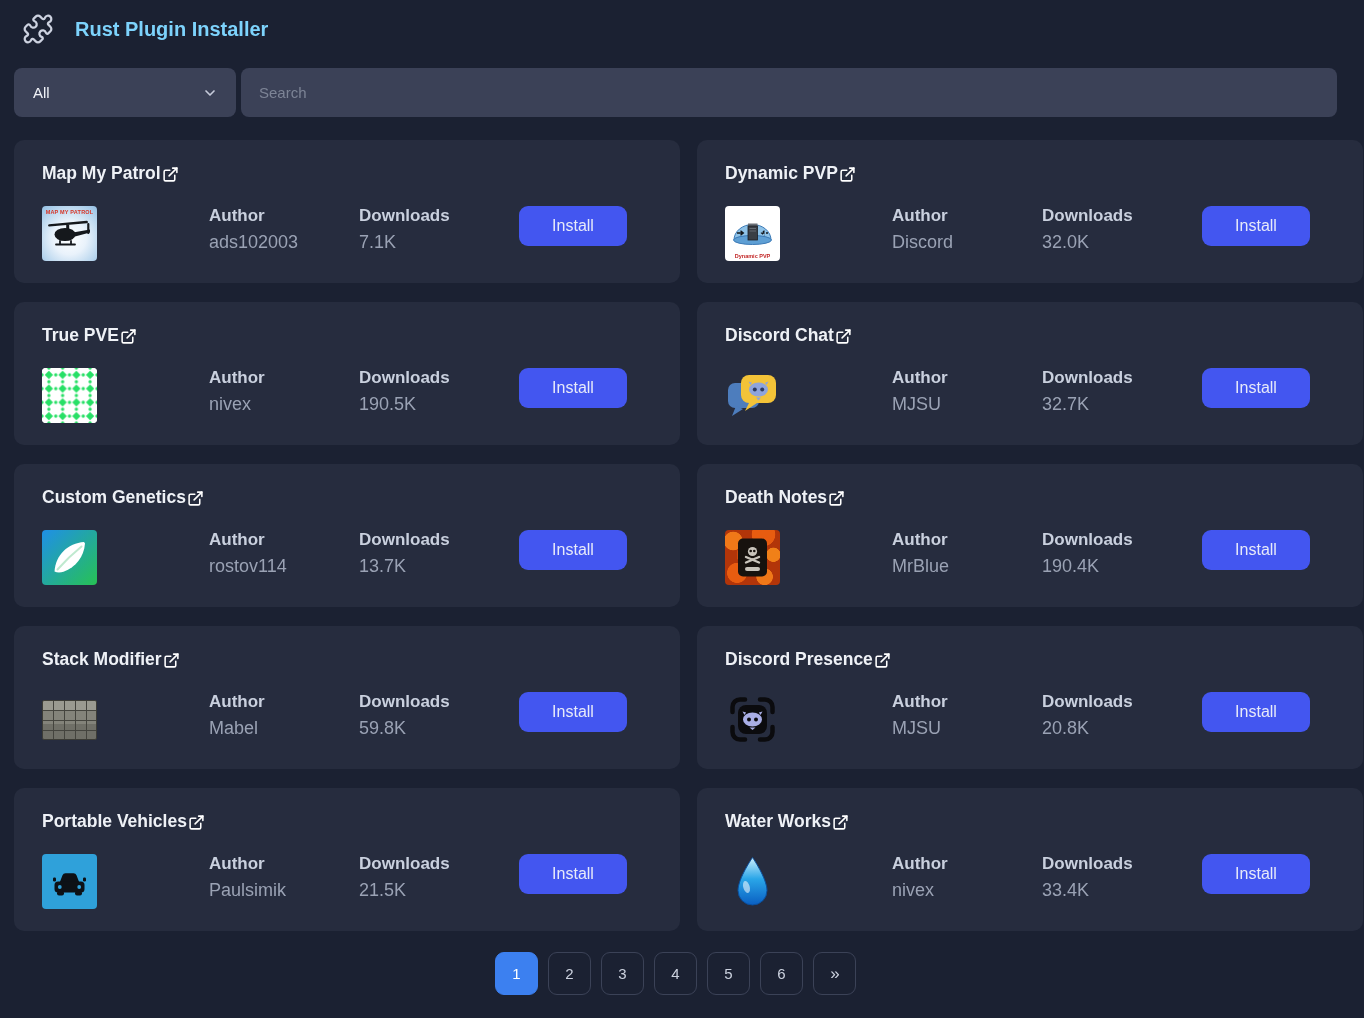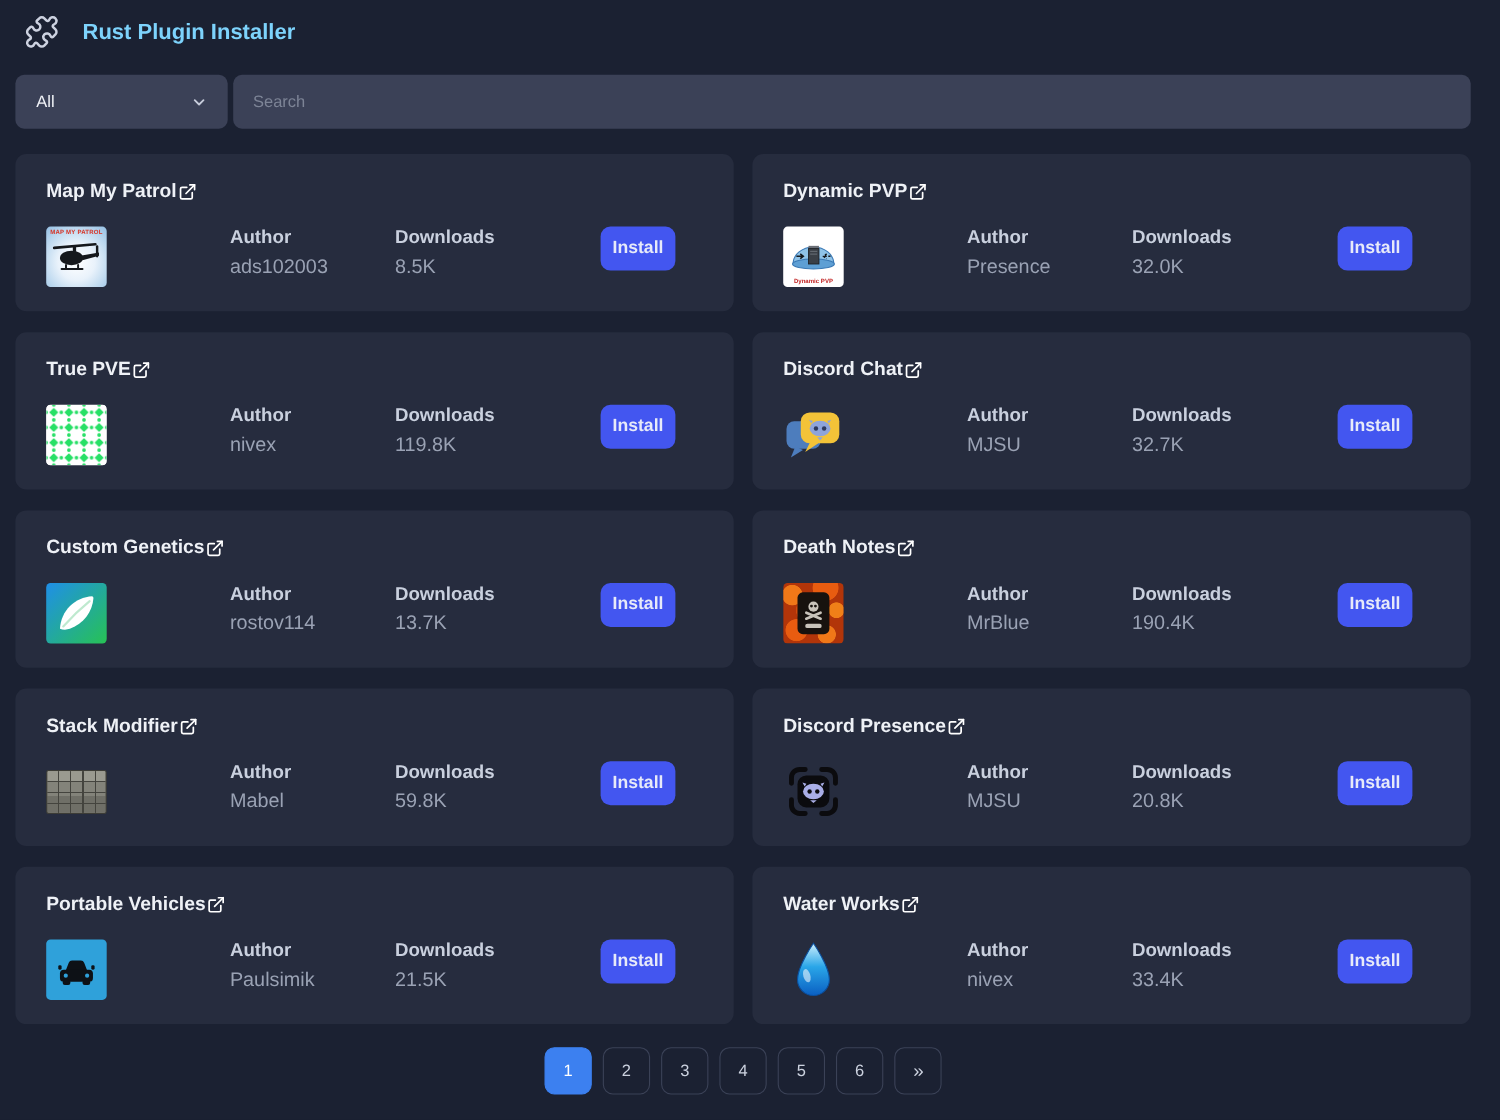--- a/index.html
+++ b/index.html
@@ -11,21 +11,21 @@
     overflow:hidden;
   }
   
   .app-header { display:flex; align-items:center; gap:21px; padding:13px 22px 10px 22px; }
   .app-header .logo { width:32px; height:32px; color:#cdd2e0; }
   .app-title { font-size:20px; font-weight:700; color:#7dd3fc; }
   
   .main-pad { padding:0 27px 0 14px; }
   .filter-row { display:flex; gap:5px; margin-top:13px; }
   .category-select {
-    width:193px; height:49px; background:#3b4157; border-radius:8px;
+    width:222px; height:49px; background:#3b4157; border-radius:8px;
     display:flex; align-items:center; justify-content:space-between;
     padding:0 18px 0 19px; cursor:pointer; flex:none;
   }
   .category-select .sel-label { font-size:15px; color:#f0f2f7; }
   .category-select svg { width:16px; height:16px; color:#c6cbda; }
   .search-box { flex:1; height:49px;border-radius:11px; }
   .search-box input {
     width:100%; height:100%; background:#3b4157; border:none; border-radius:8px;
     padding:0 18px; font-size:15px; color:#e8ebf3; outline:none;
     font-family:"Liberation Sans", sans-serif;
@@ -40,22 +40,22 @@
   .card-title { display:inline-flex; align-items:center; gap:1px; cursor:pointer; }
   .card-title-text { font-size:17.5px; font-weight:700; color:#eef1f6; }
   .card-title svg { width:17px; height:17px; color:#ffffff; margin-top:1px; }
   .card-body { display:flex; margin-top:22px; }
   .plugin-icon-host { width:55px; height:55px; flex:none; display:flex; align-items:center; justify-content:center; }
   .stat.author { margin-left:112px; width:150px; }
   .stat.downloads { width:160px; }
   .stat-label { font-size:17px; font-weight:700; color:#c9d0de; margin-bottom:6px; }
   .stat-value { font-size:18px; color:#9aa2b4; }
   .install-btn {
-    margin-left:auto; width:68px; height:40px; background:#4356f0; border:none;
-    border-radius:9px; color:#e7eaf9; font-size:16px; font-weight:700; cursor:pointer;
+    margin-left:auto; width:108px; height:40px; background:#4356f0; border:none;
+    border-radius:9px; color:#e7eaf9; font-size:16px; font-weight:400; cursor:pointer;
     font-family:"Liberation Sans", sans-serif;
   }
   
   .pagination { display:flex; justify-content:center; gap:10px; margin-top:21px; }
   .page-btn {
     width:43px; height:43px; border-radius:9px; border:1px solid #3b4257;
     background:transparent; color:#ccd2df; font-size:15px; cursor:pointer;
     display:flex; align-items:center; justify-content:center;
     font-family:"Liberation Sans", sans-serif;
   }
@@ -140,21 +140,21 @@
                 </g>
               </svg>
             </div>
           </div>
       <div class="stat author">
         <div class="stat-label">Author</div>
         <div class="stat-value">ads102003</div>
       </div>
       <div class="stat downloads">
         <div class="stat-label">Downloads</div>
-        <div class="stat-value">8.5K</div>
+        <div class="stat-value">7.1K</div>
       </div>
       <button class="install-btn">Install</button>
     </div>
   </article>
 
   <article class="card">
     <div class="card-title">
       <span class="card-title-text">Dynamic PVP</span>
       <svg viewBox="0 0 24 24" fill="none" stroke="currentColor" stroke-width="2.2" stroke-linecap="round" stroke-linejoin="round">
         <path d="M15 3h6v6"></path>
@@ -172,21 +172,21 @@
                 <rect x="23" y="17.5" width="9.5" height="3" fill="#6a6f77"></rect>
                 <rect x="23" y="20" width="9.5" height="14" fill="#3a3f46" stroke="#1d2025" stroke-width=".8"></rect>
                 <path d="M24.5 22.5h6.5M24.5 25h6.5" stroke="#6a7078" stroke-width=".9"></path>
                 <path d="M12 27h6m-2.5-2.2 2.8 2.2-2.8 2.2" stroke="#15181c" stroke-width="1.4" fill="none"></path>
                 <path d="M43 27h-6m2.5-2.2L36.7 27l2.8 2.2" stroke="#15181c" stroke-width="1.4" fill="none" stroke-dasharray="2 1.4"></path>
               </svg>
             </div>
           </div>
       <div class="stat author">
         <div class="stat-label">Author</div>
-        <div class="stat-value">Presence</div>
+        <div class="stat-value">Discord</div>
       </div>
       <div class="stat downloads">
         <div class="stat-label">Downloads</div>
         <div class="stat-value">32.0K</div>
       </div>
       <button class="install-btn">Install</button>
     </div>
   </article>
 
   <article class="card">
@@ -215,21 +215,21 @@
                 <rect width="56" height="56" fill="url(#pvePat)"></rect>
               </svg>
             </div>
           </div>
       <div class="stat author">
         <div class="stat-label">Author</div>
         <div class="stat-value">nivex</div>
       </div>
       <div class="stat downloads">
         <div class="stat-label">Downloads</div>
-        <div class="stat-value">119.8K</div>
+        <div class="stat-value">190.5K</div>
       </div>
       <button class="install-btn">Install</button>
     </div>
   </article>
 
   <article class="card">
     <div class="card-title">
       <span class="card-title-text">Discord Chat</span>
       <svg viewBox="0 0 24 24" fill="none" stroke="currentColor" stroke-width="2.2" stroke-linecap="round" stroke-linejoin="round">
         <path d="M15 3h6v6"></path>

